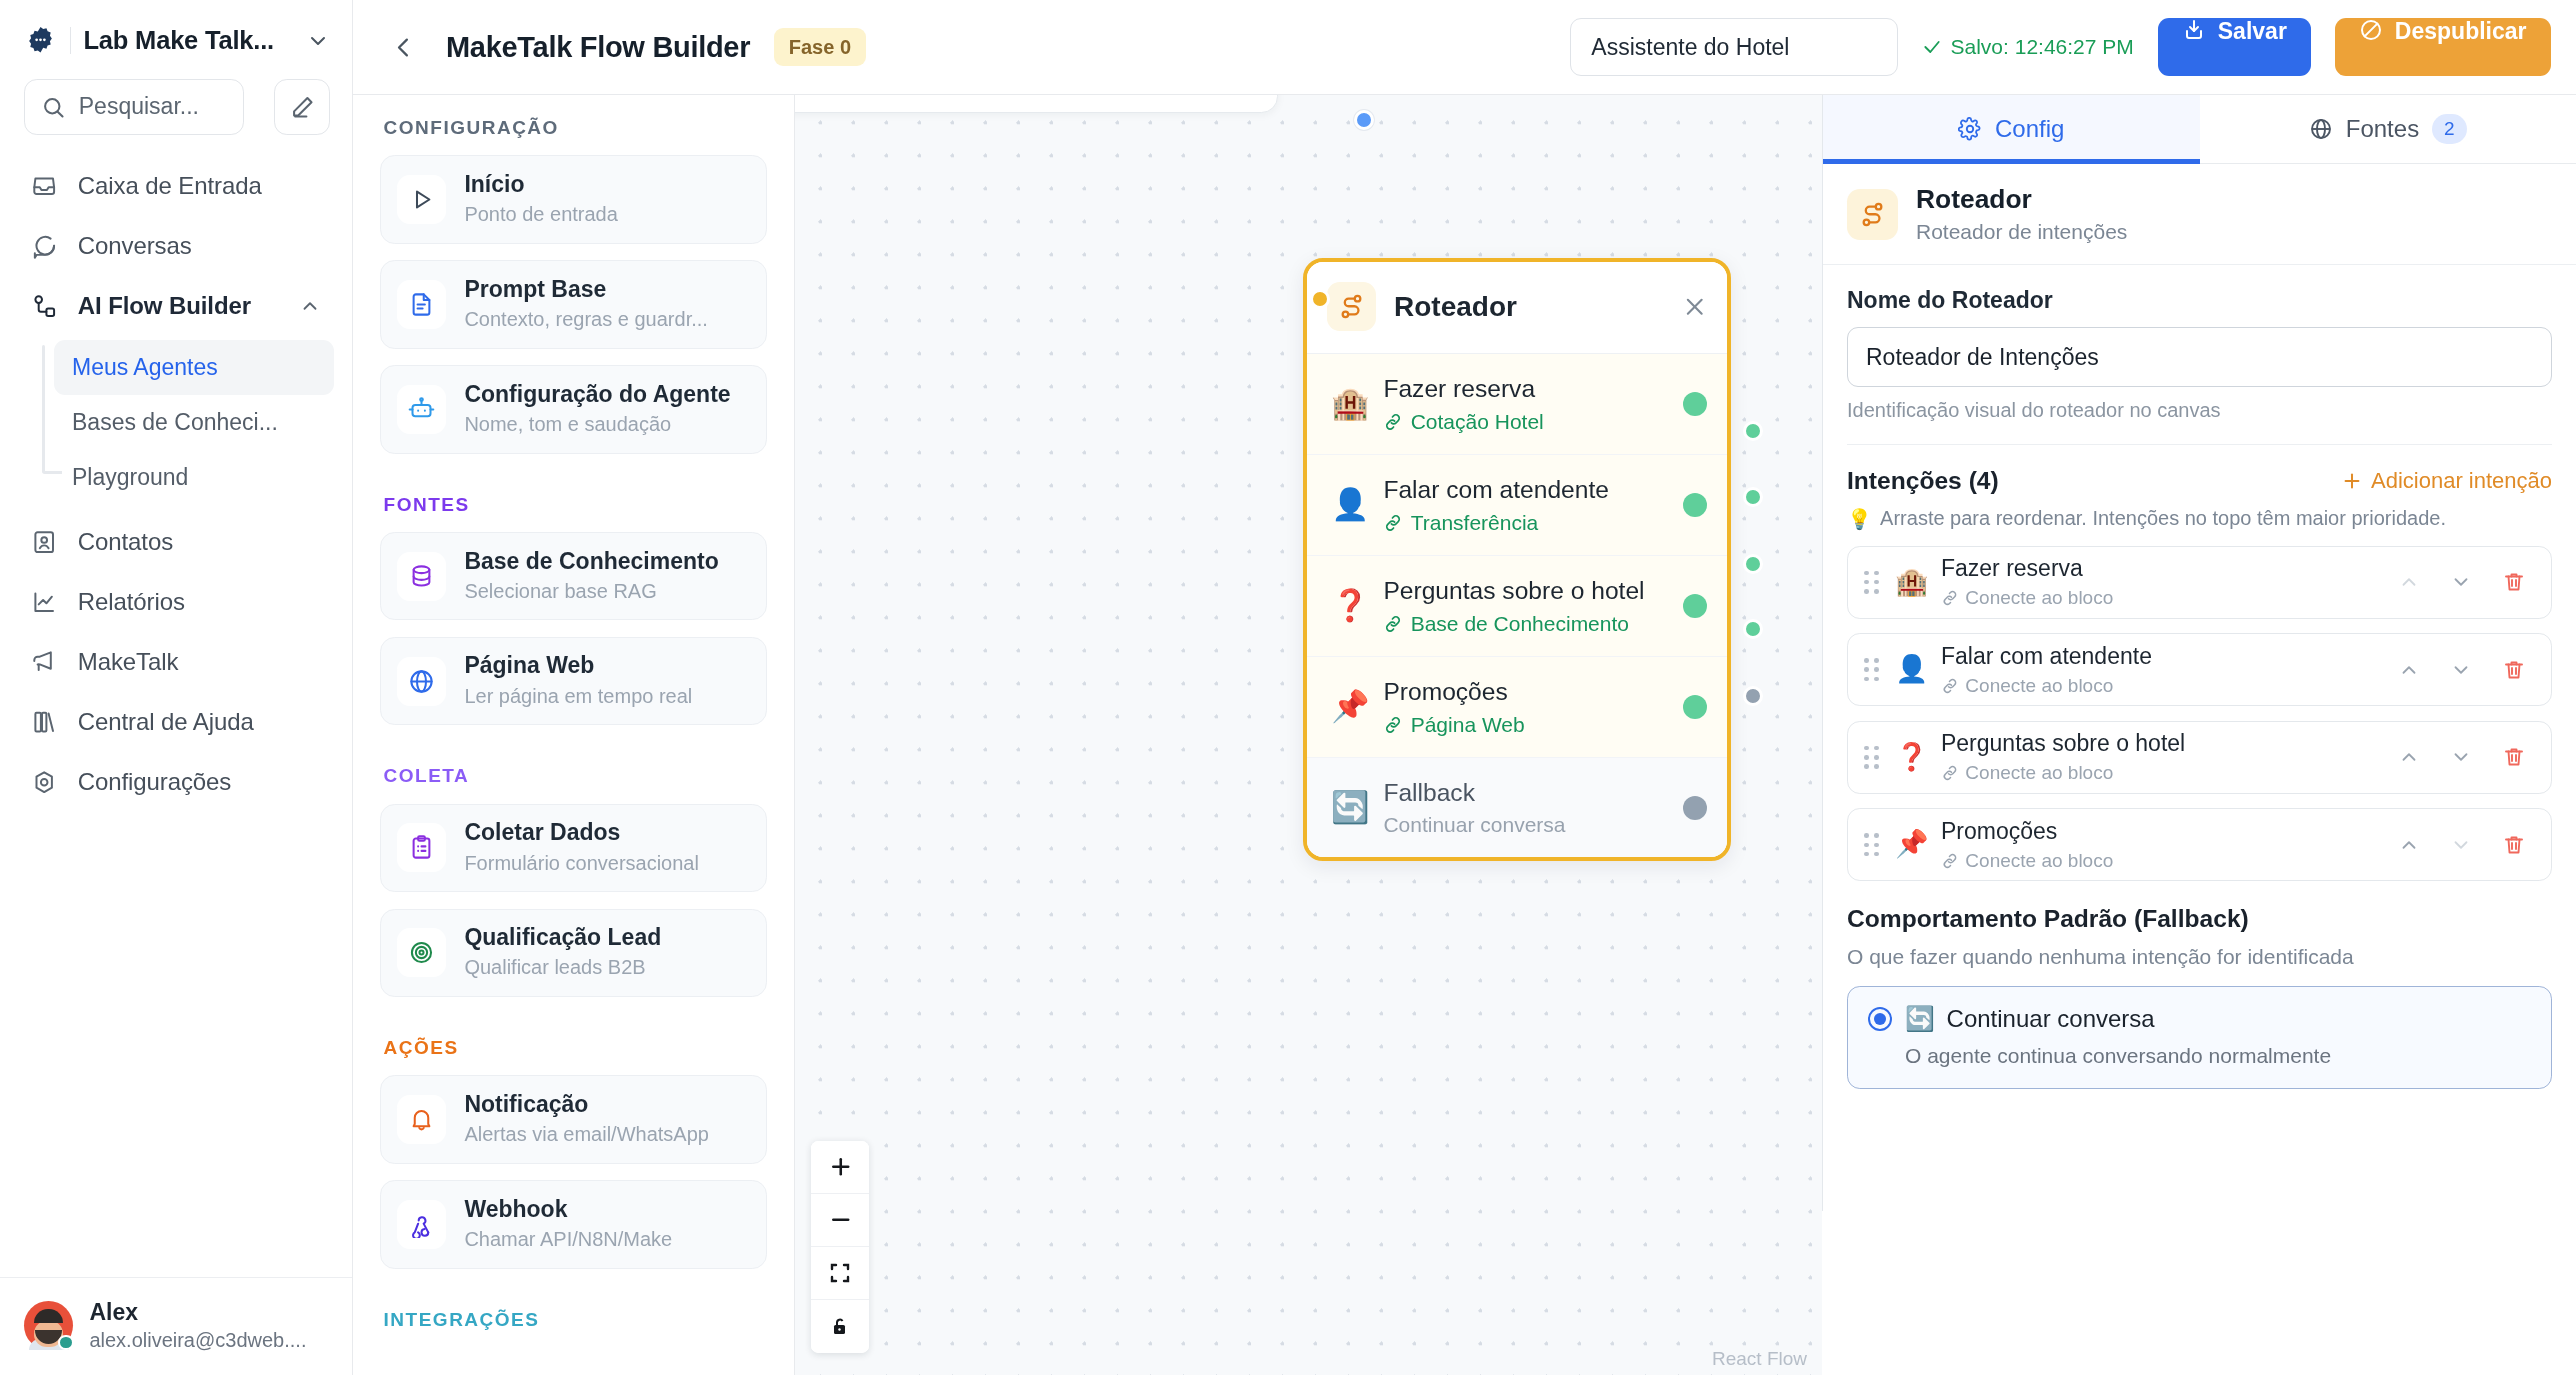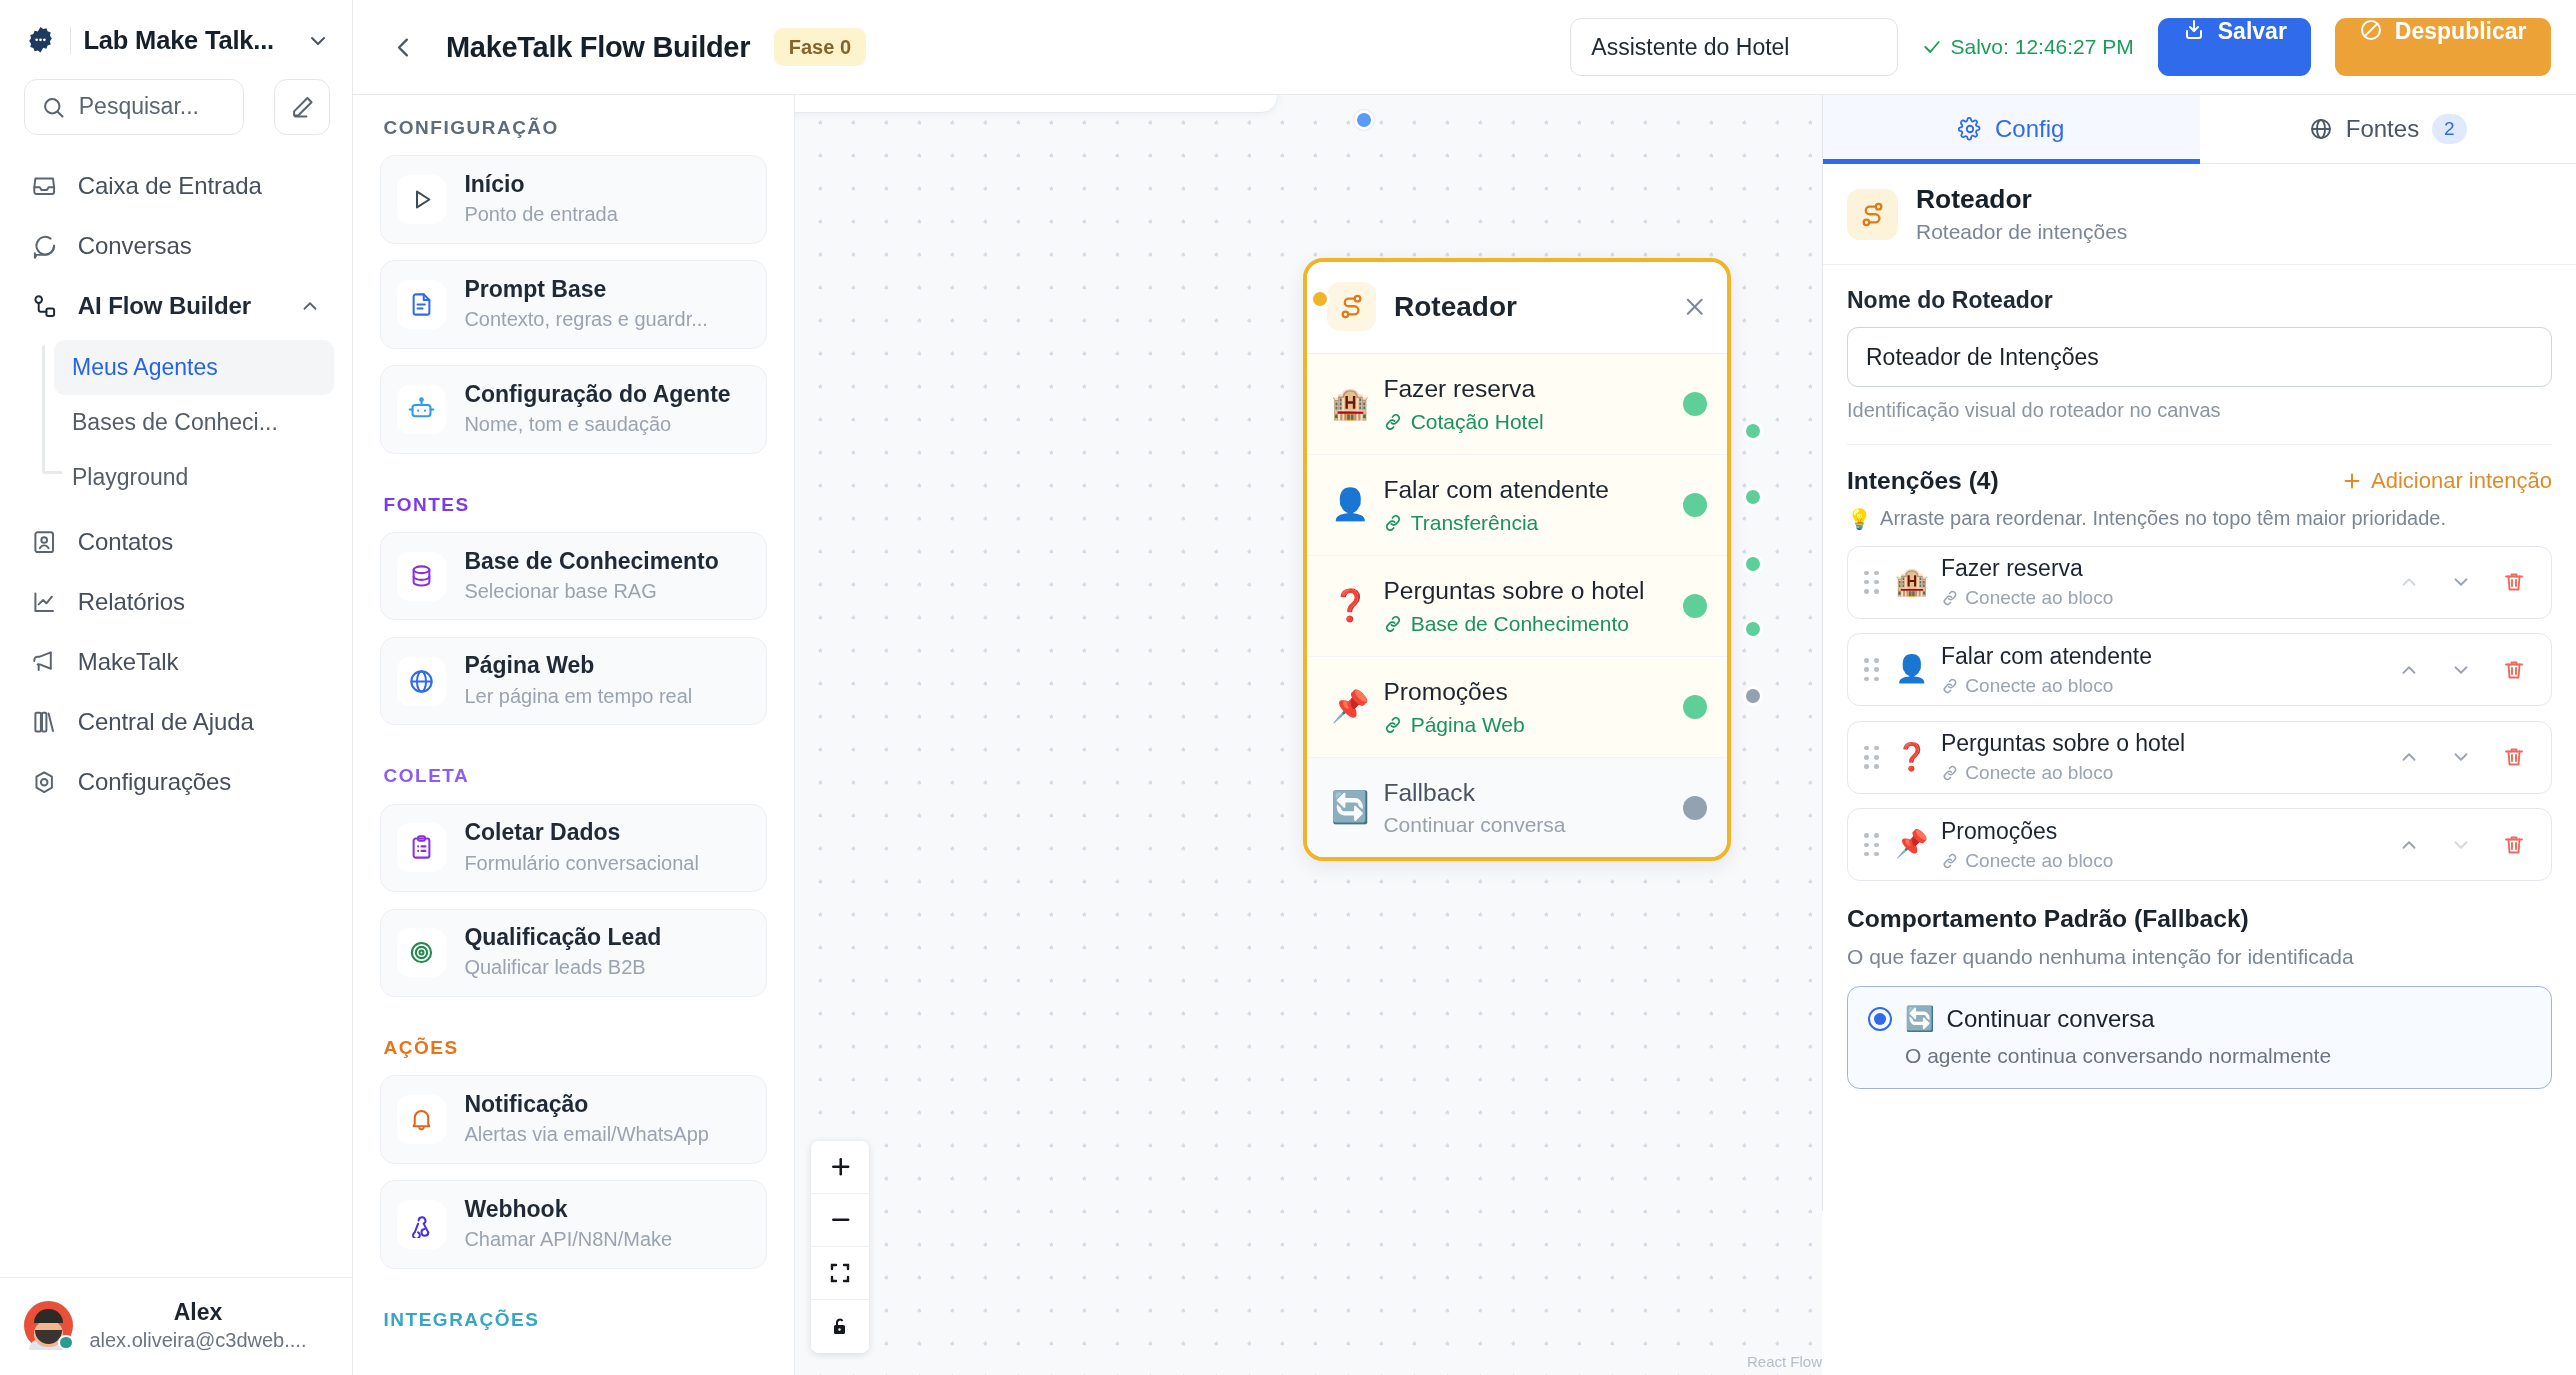--- a/index.html
+++ b/index.html
@@ -70,21 +70,21 @@
   .avatar-wrap { position:relative; width:49px; height:49px; flex:0 0 49px; }
   .avatar {
     width:49px; height:49px; border-radius:50%; background:#e8503a; overflow:hidden;
     display:flex; align-items:flex-end; justify-content:center;
   }
   .avatar .face { width:29px;height:27px;border-radius:50% 50% 45% 45%;background:#f0b892;margin-bottom:3.6px;position:relative; }
   .avatar .hair { position:absolute; top:8.2px; left:10px; width:29px;height:13.7px;border-radius:14.6px 14.6px 0 0;background:#2d2a28; }
   .avatar .beard { position:absolute; bottom:6.4px; left:11px; width:27px;height:13.7px;border-radius:0 0 13.7px 13.7px; background:#3b332e; }
   .avatar .body { position:absolute; bottom:0; left:4.6px; width:40px; height:11px; border-radius:11px 11px 0 0; background:#dfe6ee; }
   .online-dot { position:absolute; right:-0.9px; bottom:0px; width:15.5px;height:15.5px;border-radius:50%;background:#2a9d8f;border:2.7px solid #fff; }
-  .u-name { font-size:23px; font-weight:700; color:#1d2630; line-height:1.25;text-align:center; }
+  .u-name { font-size:23px; font-weight:700; color:#1d2630; line-height:1.25; }
   .u-mail { font-size:20px; color:#6b7480; line-height:1.3; white-space:nowrap; overflow:hidden; text-overflow:ellipsis; max-width:228px; }
 
   
   .palette {
     width: 442px; flex: 0 0 442px; background: #fff; border-right: 0.9px solid #e8eaed;
     padding: 0 27px; overflow: hidden; position: relative; z-index: 3;
   }
   .pal-group-title {
     font-size: 19px; font-weight: 700; letter-spacing: 1.5px; padding: 0 0 0 3.6px;
   }
@@ -173,21 +173,21 @@
     position:absolute; left: 16.4px; bottom: 22px; width: 58px;
     background:#fff; border-radius: 7.3px; box-shadow: 0 1.8px 7.3px rgba(20,30,45,.12); overflow:hidden;
     z-index: 7;
   }
   .ctrl-btn {
     height: 53px; display:flex; align-items:center; justify-content:center;
     border-bottom: 0.9px solid #eef0f3; cursor:pointer; background:#fff;
   }
   .ctrl-btn:last-child { border-bottom:none; }
   .rf-mark {
-    position:absolute; right: 0; bottom: 5.5px; font-size: 15px; color:#b6bec8; z-index:7;
+    position:absolute; right: 15px; bottom: 5.5px; font-size: 19px; color:#b6bec8; z-index:7;
   }
 
   
   .header {
     position:absolute; left: 353px; top:0; right: 0; height: 95px; background:#fff;
     border-bottom: 0.9px solid #e8eaed; display:flex; align-items:center;
     padding: 0 25.5px 0 31px; gap: 24px; z-index: 10;
   }
   .hdr-back { color:#4a5560; display:flex; align-items:center; cursor:pointer; padding: 5.5px; }
   .hdr-title { font-size: 29px; font-weight: 700; color:#16202b; letter-spacing:-0.3px; }

